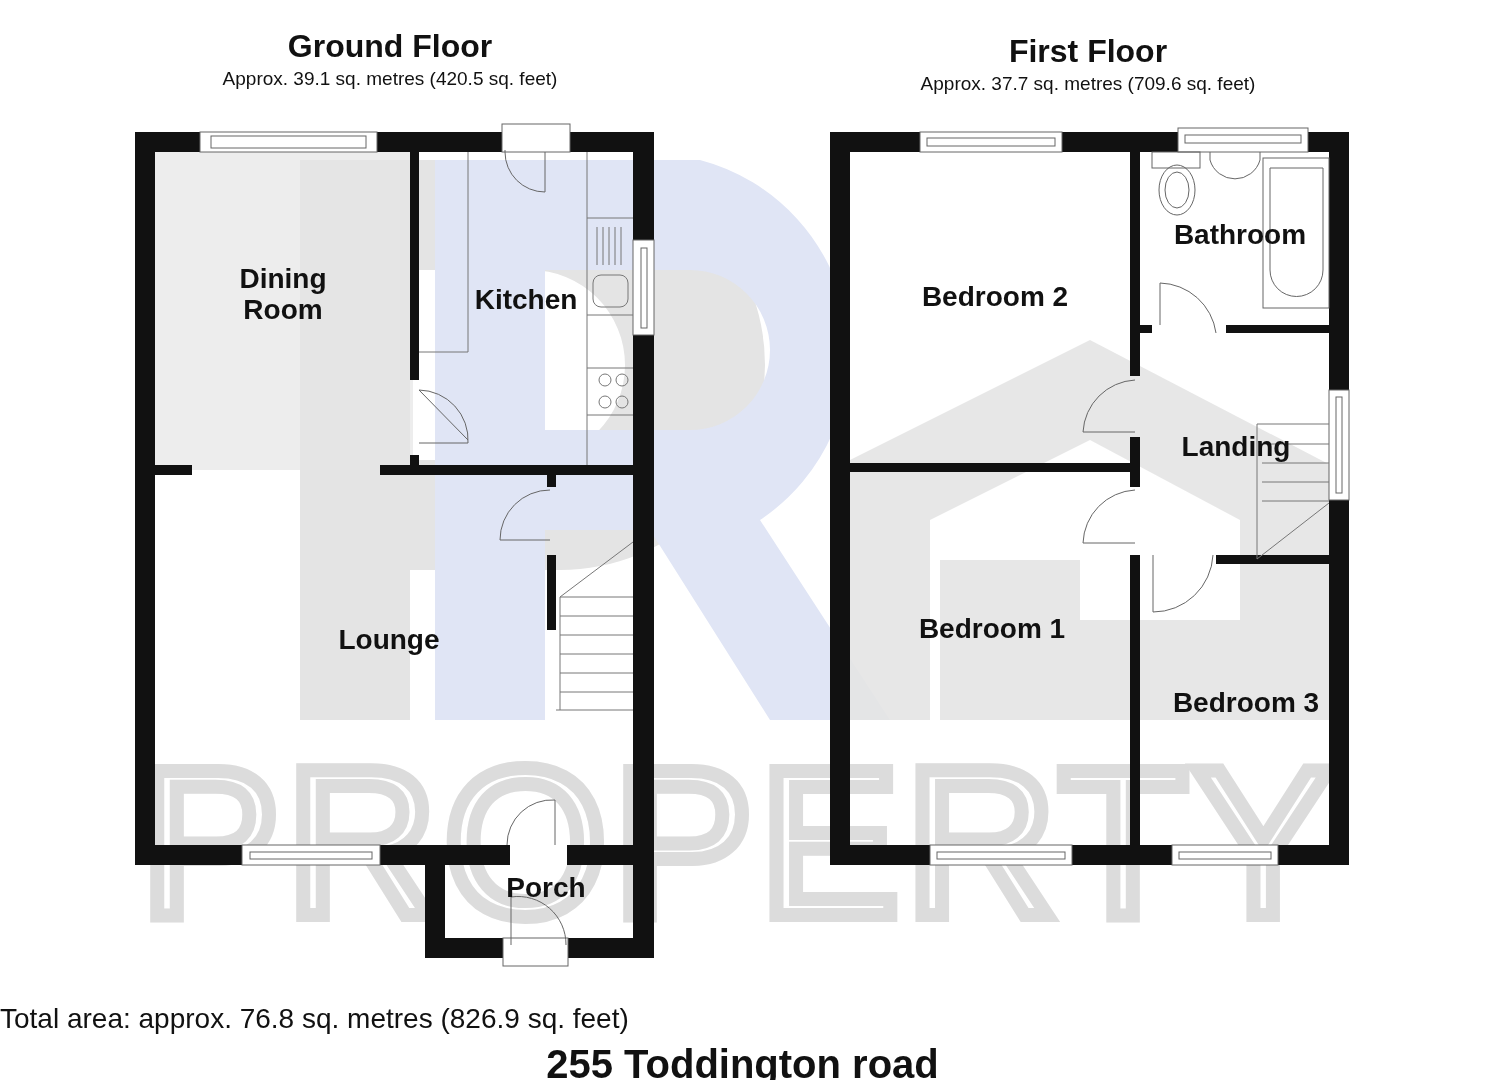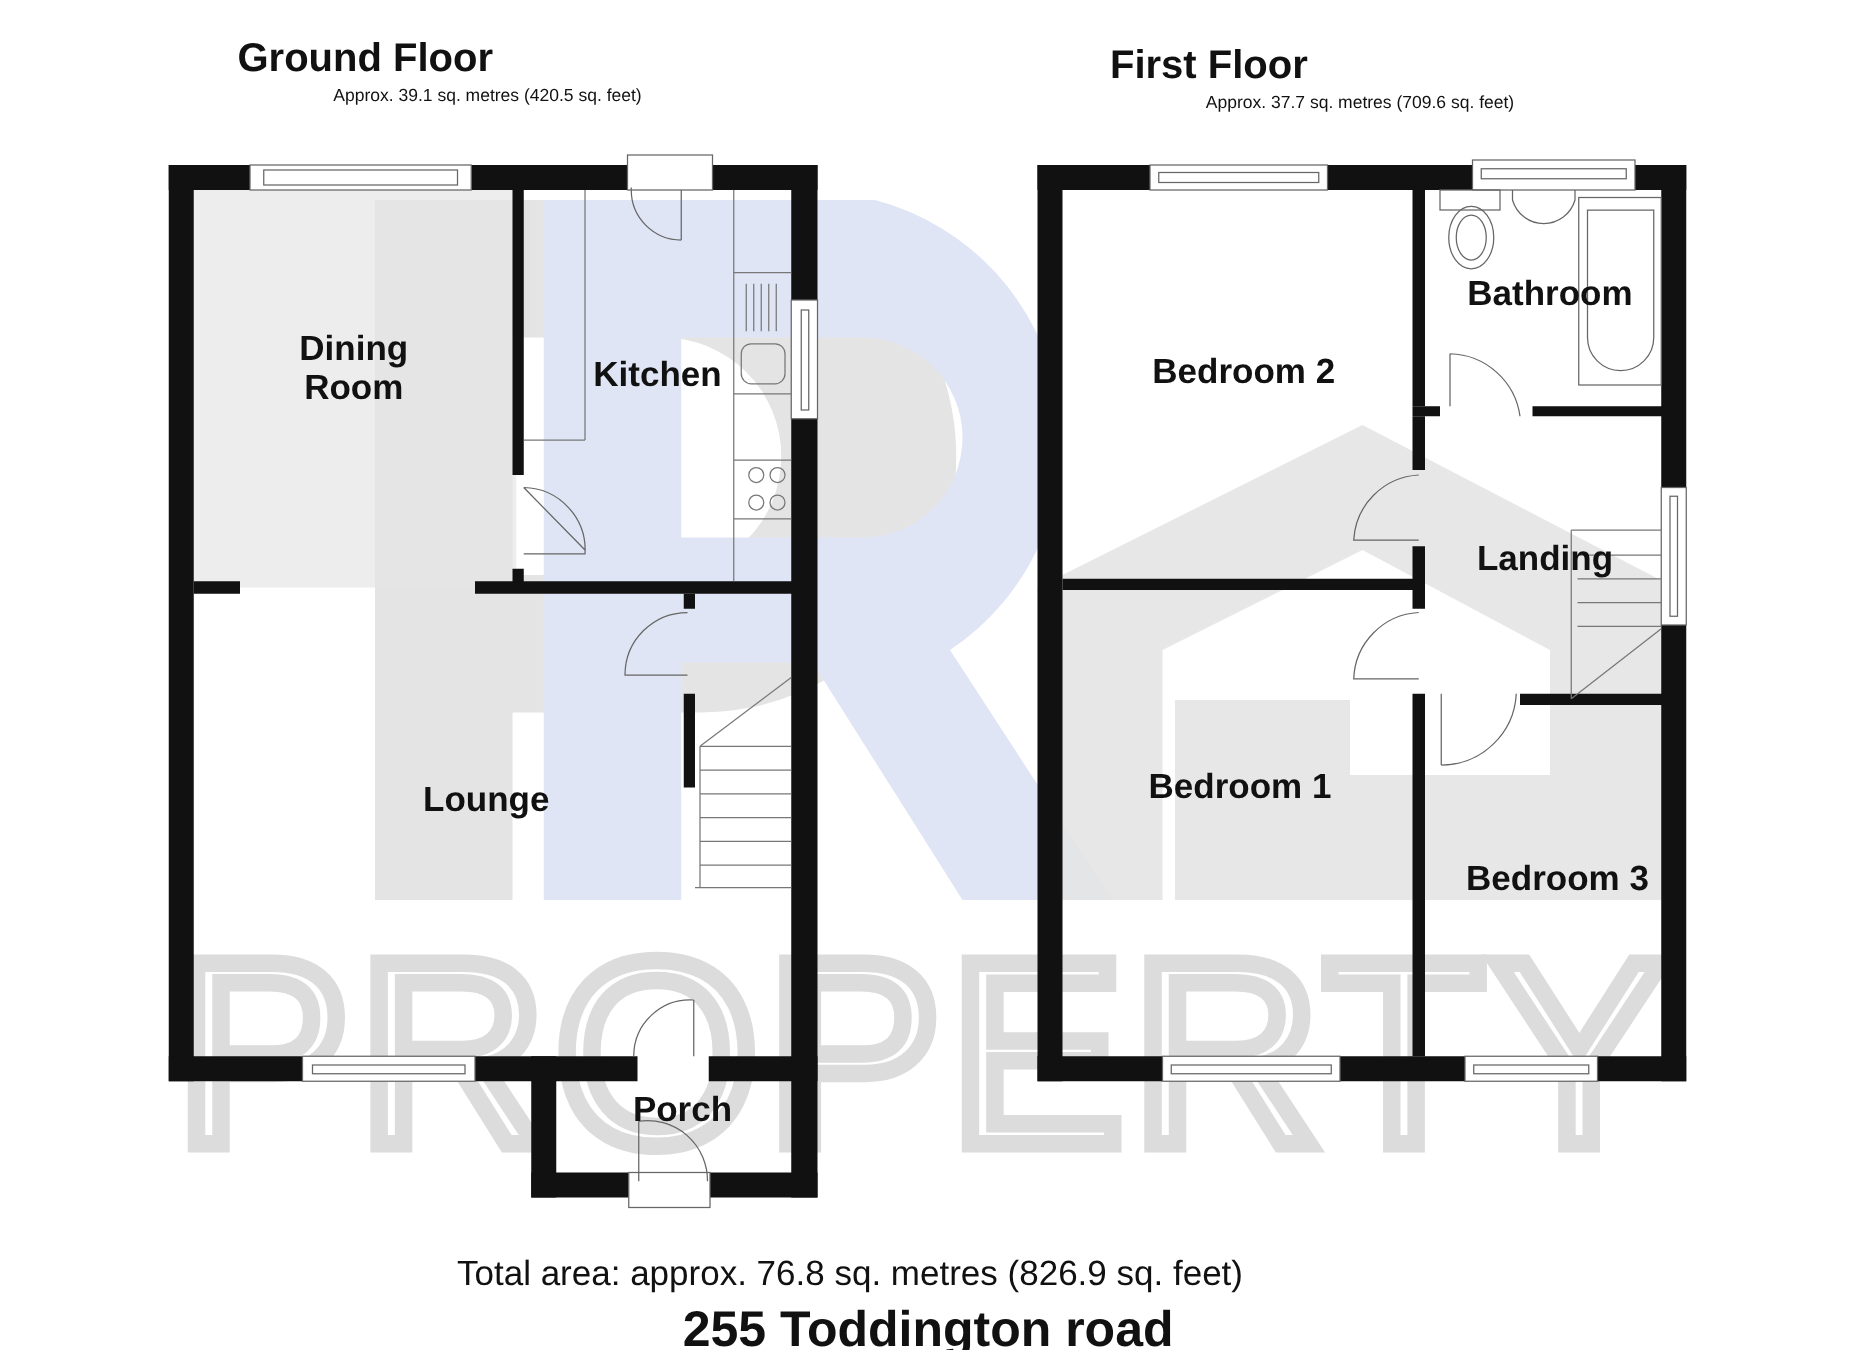--- a/index.html
+++ b/index.html
@@ -1,19 +1,19 @@
 <!DOCTYPE html>
 <html><head>
 <meta charset="utf-8">
 <style>
   html, body { margin:0; padding:0; background:#ffffff; }
   body { width:1485px; height:1080px; position:relative; overflow:hidden; font-family:"Liberation Sans", sans-serif; color:#111; }
-  .title { position:absolute; font-weight:bold; font-size:32px; color:#111; }
-  .subtitle { position:absolute; text-align:center; font-size:14px; color:#111; }
-  .footer-area { position:absolute; left:0; width:1360px; top:1003px; text-align:center; font-size:28px; }
+  .title { position:absolute; text-align:center; font-weight:bold; font-size:32px; color:#111; }
+  .subtitle { position:absolute; text-align:center; font-size:19px; color:#111; }
+  .footer-area { position:absolute; left:0; width:1360px; top:1003px; font-size:28px; }
   .footer-address { position:absolute; left:0; width:1485px; top:1042px; text-align:center; font-size:40px; font-weight:bold; }
   svg#plan { position:absolute; left:0; top:0; }
   .room-label { font-family:"Liberation Sans", sans-serif; font-weight:bold; font-size:28px; fill:#111; }
   .wm-text { font-family:"Liberation Sans", sans-serif; font-size:210px; fill:none; stroke:#dcdcdc; stroke-width:14; letter-spacing:6px; }
 </style>
 </head>
 <body>
 
 <div class="title" style="left:190px; width:400px; top:28px;">Ground Floor</div>
 <div class="subtitle" style="left:140px; width:500px; top:68px;">Approx. 39.1 sq. metres (420.5 sq. feet)</div>

